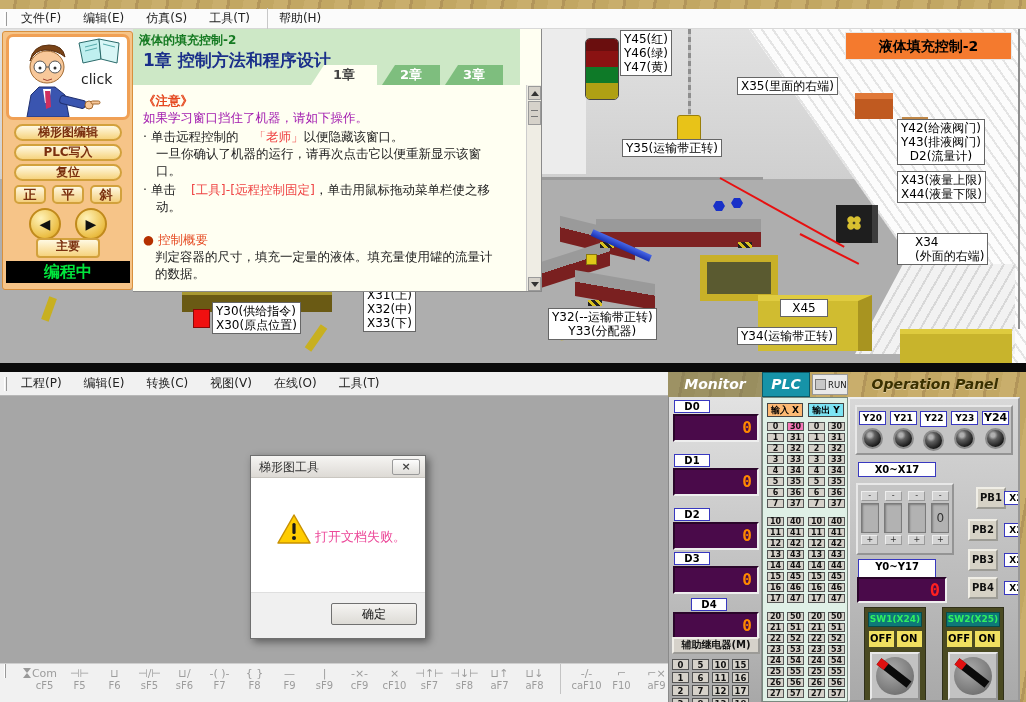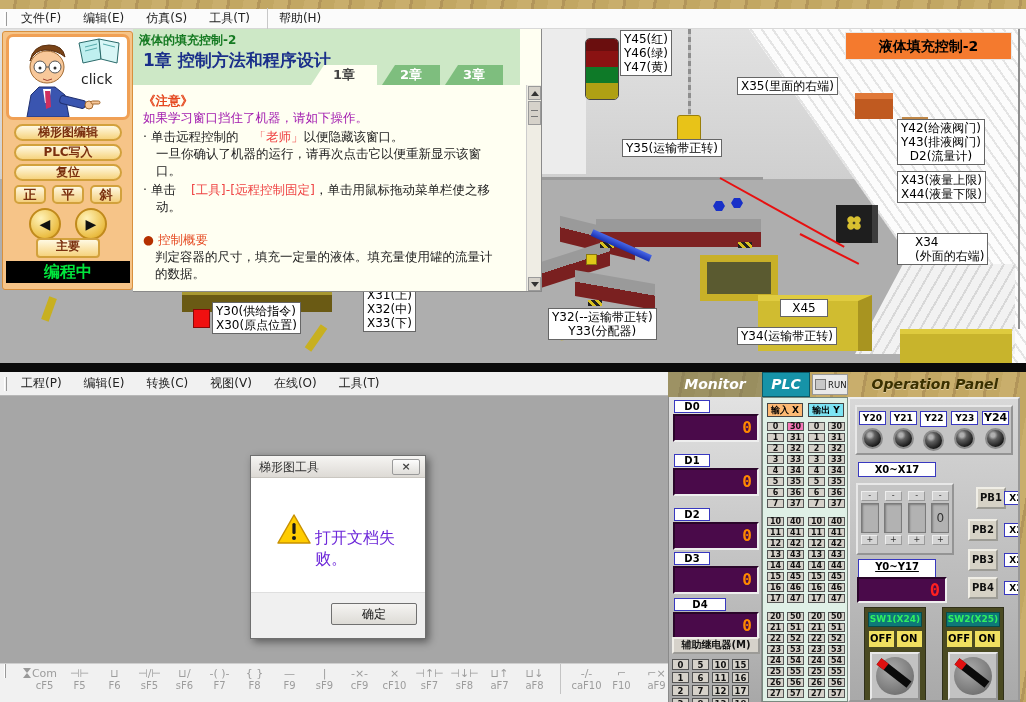--- a/index.html
+++ b/index.html
@@ -68,21 +68,21 @@
   .tb-lab { font-size:10px; line-height:11px; }
   .tb-sep { width:1px; height:30px; background:#C4C4C4; margin:0 8px; }
   #tb-insert { width:16px; height:18px; margin:0 8px 0 10px; border-top:3px solid #999; border-bottom:3px solid #999; position:relative; }
   #tb-insert::before { content:""; position:absolute; left:4px; top:1px; border-left:4px solid transparent; border-right:4px solid transparent; border-top:5px solid #999; }
   #tb-insert::after { content:""; position:absolute; left:4px; bottom:1px; border-left:4px solid transparent; border-right:4px solid transparent; border-bottom:5px solid #999; }
 
   
   #dialog { left:250px; top:455px; width:176px; height:184px; background:#FFFFFF; border:1px solid #6F6F6F; box-shadow:3px 3px 8px rgba(0,0,0,.45); }
   #dlg-title { left:0; top:0; width:174px; height:22px; background:linear-gradient(180deg,#F6F5F3,#DDDAD5); border-bottom:1px solid #C9C6C0; font-size:12px; color:#333; line-height:22px; padding-left:8px; }
   #dlg-close { right:5px; top:3px; width:28px; height:16px; background:linear-gradient(180deg,#FDFDFD,#E0DEDA); border:1px solid #9A9A9A; border-radius:2px; color:#444; font-size:11px; font-weight:bold; text-align:center; line-height:14px; cursor:pointer; }
-  #dlg-msg { left:64px; top:72px; font-size:16px; color:#6d28d9; }
+  #dlg-msg { left:64px; top:72px; font-size:13px; color:#ec4899; }
   #dlg-footer { left:0; top:136px; width:174px; height:46px; background:#F0F0F0; border-top:1px solid #DFDFDF; }
   #dlg-ok { left:80px; top:10px; width:86px; height:22px; background:linear-gradient(180deg,#F5F4F2,#DDDBD6); border:1px solid #707070; border-radius:2px; font-size:12px; text-align:center; line-height:20px; cursor:pointer; }
 
   
   #right-wrap { left:668px; top:372px; width:358px; height:330px; }
   #hdr-monitor { left:0; top:0; width:94px; height:25px; background:rgba(105,112,92,.45); color:#FFF; font-weight:bold; font-style:italic; font-size:14px; text-align:center; line-height:24px; }
   #hdr-plc { left:94px; top:0; width:48px; height:25px; background:#1693A8; border:1px solid #0A5A68; color:#FFF; font-weight:bold; font-style:italic; font-size:14px; text-align:center; line-height:22px; }
   #run-box { left:144px; top:2px; width:36px; height:21px; background:#E9E9E9; border:1px solid #999; display:flex; align-items:center; gap:2px; padding-left:2px; }
   #run-check { width:11px; height:11px; background:#C8C8C8; border:1px solid #777; cursor:pointer; }
   #run-label { font-size:8.5px; color:#111; }
@@ -424,21 +424,21 @@
     <div class="abs" id="mon-body">
       <div id="registers">
           <div class="abs wbox" style="left: 5px; top: 3px; width: 36px; height: 13px;">D0</div>
           <div class="abs disp" style="left: 4px; top: 17px; width: 86px; height: 28px; font-size: 16px; line-height: 23px; padding-right: 5px;">0</div>
           <div class="abs wbox" style="left: 5px; top: 57px; width: 36px; height: 13px;">D1</div>
           <div class="abs disp" style="left: 4px; top: 71px; width: 86px; height: 28px; font-size: 16px; line-height: 23px; padding-right: 5px;">0</div>
           <div class="abs wbox" style="left: 5px; top: 111px; width: 36px; height: 13px;">D2</div>
           <div class="abs disp" style="left: 4px; top: 125px; width: 86px; height: 28px; font-size: 16px; line-height: 23px; padding-right: 5px;">0</div>
           <div class="abs wbox" style="left: 5px; top: 155px; width: 36px; height: 13px;">D3</div>
           <div class="abs disp" style="left: 4px; top: 169px; width: 86px; height: 28px; font-size: 16px; line-height: 23px; padding-right: 5px;">0</div>
-          <div class="abs wbox" style="left: 5px; top: 201px; width: 52px; height: 13px;">D4</div>
+          <div class="abs wbox" style="left: 22px; top: 201px; width: 36px; height: 13px;">D4</div>
           <div class="abs disp" style="left: 4px; top: 215px; width: 86px; height: 28px; font-size: 16px; line-height: 23px; padding-right: 5px;">0</div>
         </div>
       <div class="abs" id="aux-btn">辅助继电器(M)</div>
       <div class="abs" id="m-grid">
           <div class="m-row">
             <span class="cell">0</span>
             <span class="cell">5</span>
             <span class="cell">10</span>
             <span class="cell">15</span>
           </div>
@@ -725,21 +725,21 @@
       <div id="pb-wrap">
           <div class="abs pb-btn" style="left: 126px; top: 88px;">PB1</div>
           <div class="abs wbox" style="left: 154px; top: 92px; width: 30px; height: 14px; font-size: 9px; line-height: 12px;">X20</div>
           <div class="abs pb-btn" style="left: 118px; top: 120px;">PB2</div>
           <div class="abs wbox" style="left: 154px; top: 124px; width: 30px; height: 14px; font-size: 9px; line-height: 12px;">X21</div>
           <div class="abs pb-btn" style="left: 118px; top: 150px;">PB3</div>
           <div class="abs wbox" style="left: 154px; top: 154px; width: 30px; height: 14px; font-size: 9px; line-height: 12px;">X22</div>
           <div class="abs pb-btn" style="left: 118px; top: 178px;">PB4</div>
           <div class="abs wbox" style="left: 154px; top: 182px; width: 30px; height: 14px; font-size: 9px; line-height: 12px;">X23</div>
         </div>
-      <div class="abs wbox" style="left:8px;top:160px;width:78px;height:25px;font-size:10px;line-height:13px;text-decoration:underline;">Y0~Y17</div>
+      <div class="abs wbox" style="left:8px;top:160px;width:78px;height:25px;font-size:10px;line-height:13px;">Y0~Y17</div>
       <div class="abs disp" style="left:7px;top:178px;width:90px;height:26px;font-size:17px;line-height:23px;padding-right:5px;color:#FF2020;">0</div>
       <div id="sw-wrap">
           <div class="abs sw-panel" style="left: 14px; top: 208px;">
             <div class="sw-hdr">SW1(X24)</div>
             <div class="sw-row">
               <div class="sw-tag">OFF</div>
               <div class="sw-tag">ON</div>
             </div>
             <div class="knob-box">
               <div class="knob"></div>

